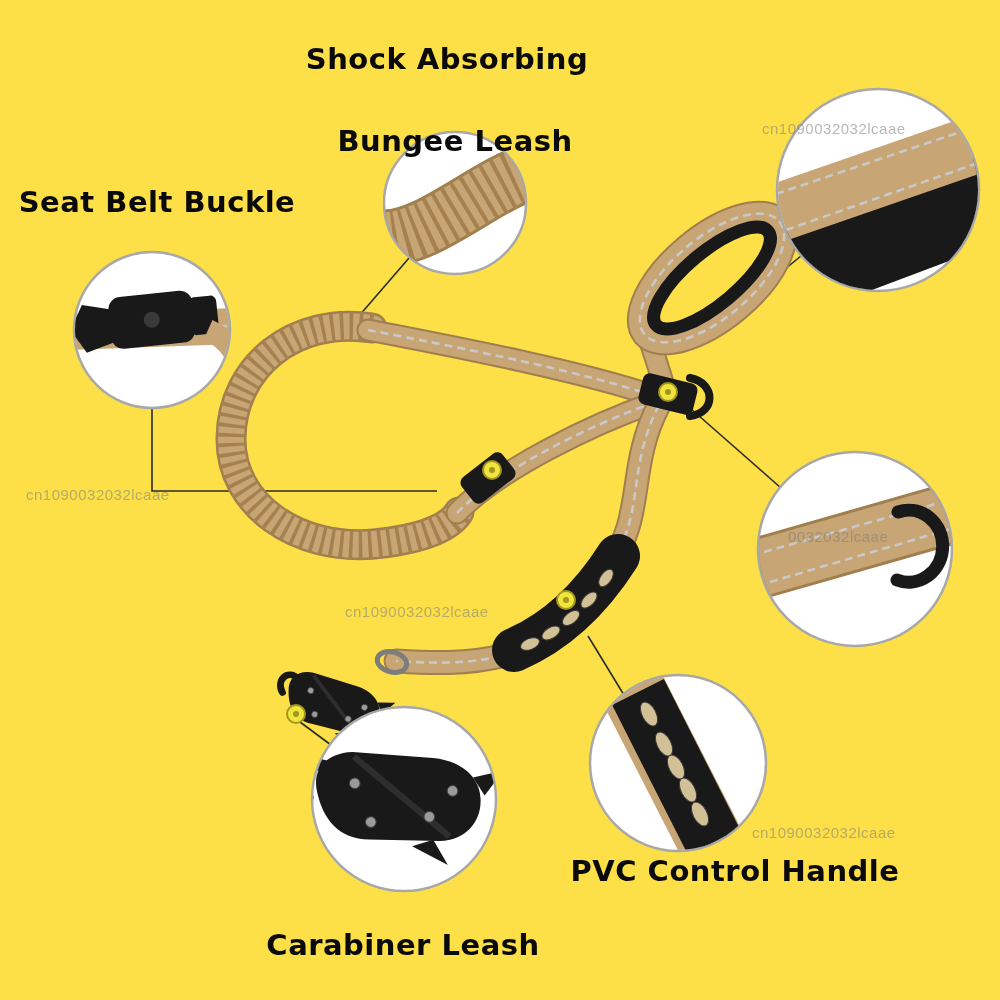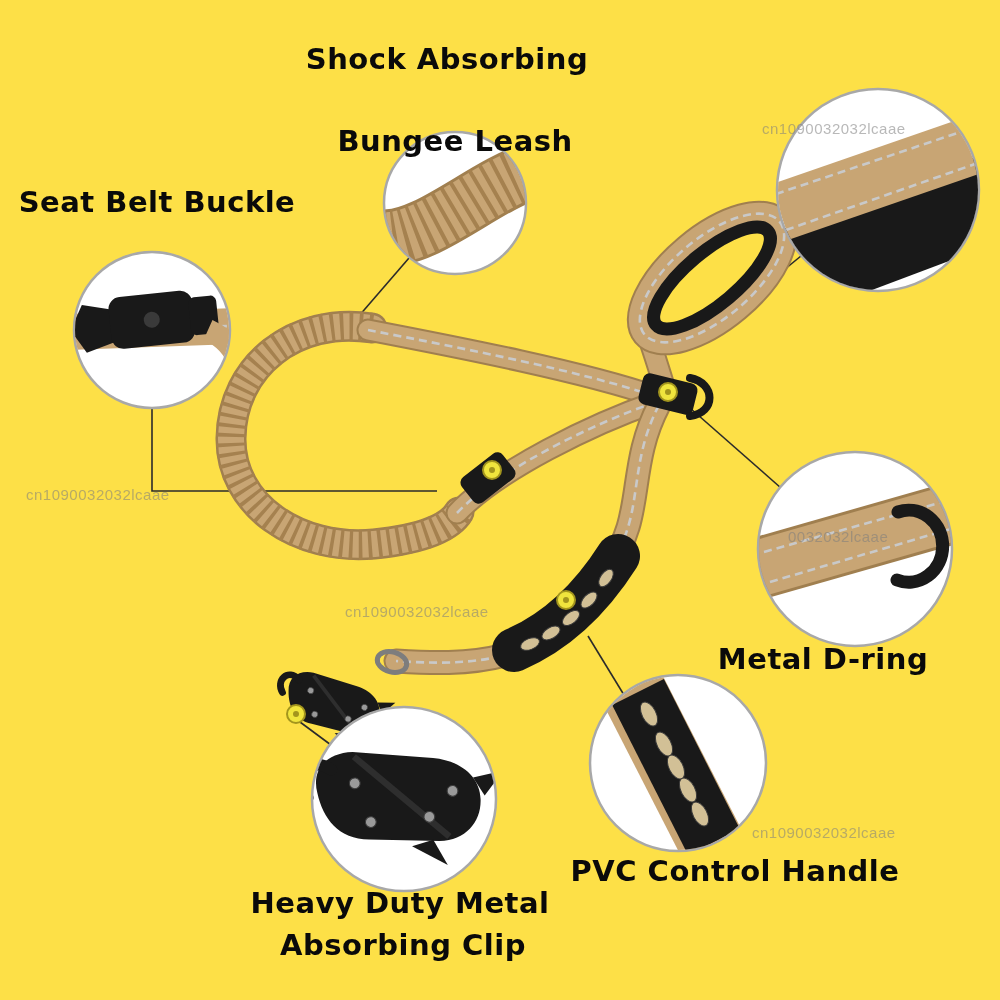--- a/index.html
+++ b/index.html
@@ -208,24 +208,22 @@
       <g>
         <circle class="hs-outer" cx="296" cy="714" r="9"></circle>
           <circle class="hs-inner" cx="296" cy="714" r="3"></circle>
       </g>
     </g>
   </svg>
 
   <div class="label" style="left:447px;top:42px;">Shock Absorbing</div>
   <div class="label" style="left:455px;top:96px;margin-top:28px;">Bungee Leash</div>
   <div class="label" style="left:157px;top:185px;text-align:center;">Seat Belt Buckle</div>
-  <div class="label" style="left:823px;top:642px;">Metal D-ring</div>
   <div class="label" style="left:735px;top:854px;">PVC Control Handle</div>
-  <div class="label" style="left:400px;top:886px;">Heavy Duty Metal</div>
-  <div class="label" style="left:403px;top:928px;">Absorbing Clip</div>
+  <div class="label" style="left:403px;top:928px;">Carabiner Leash</div>
 
   <div class="wm" style="left:762px;top:120px;">cn1090032032lcaae</div>
   <div class="wm" style="left:26px;top:486px;">cn1090032032lcaae</div>
   <div class="wm" style="left:345px;top:603px;">cn1090032032lcaae</div>
   <div class="wm" style="left:788px;top:528px;">0032032lcaae</div>
   <div class="wm" style="left:752px;top:824px;">cn1090032032lcaae</div>
 
 </div>
 
 </body></html>

